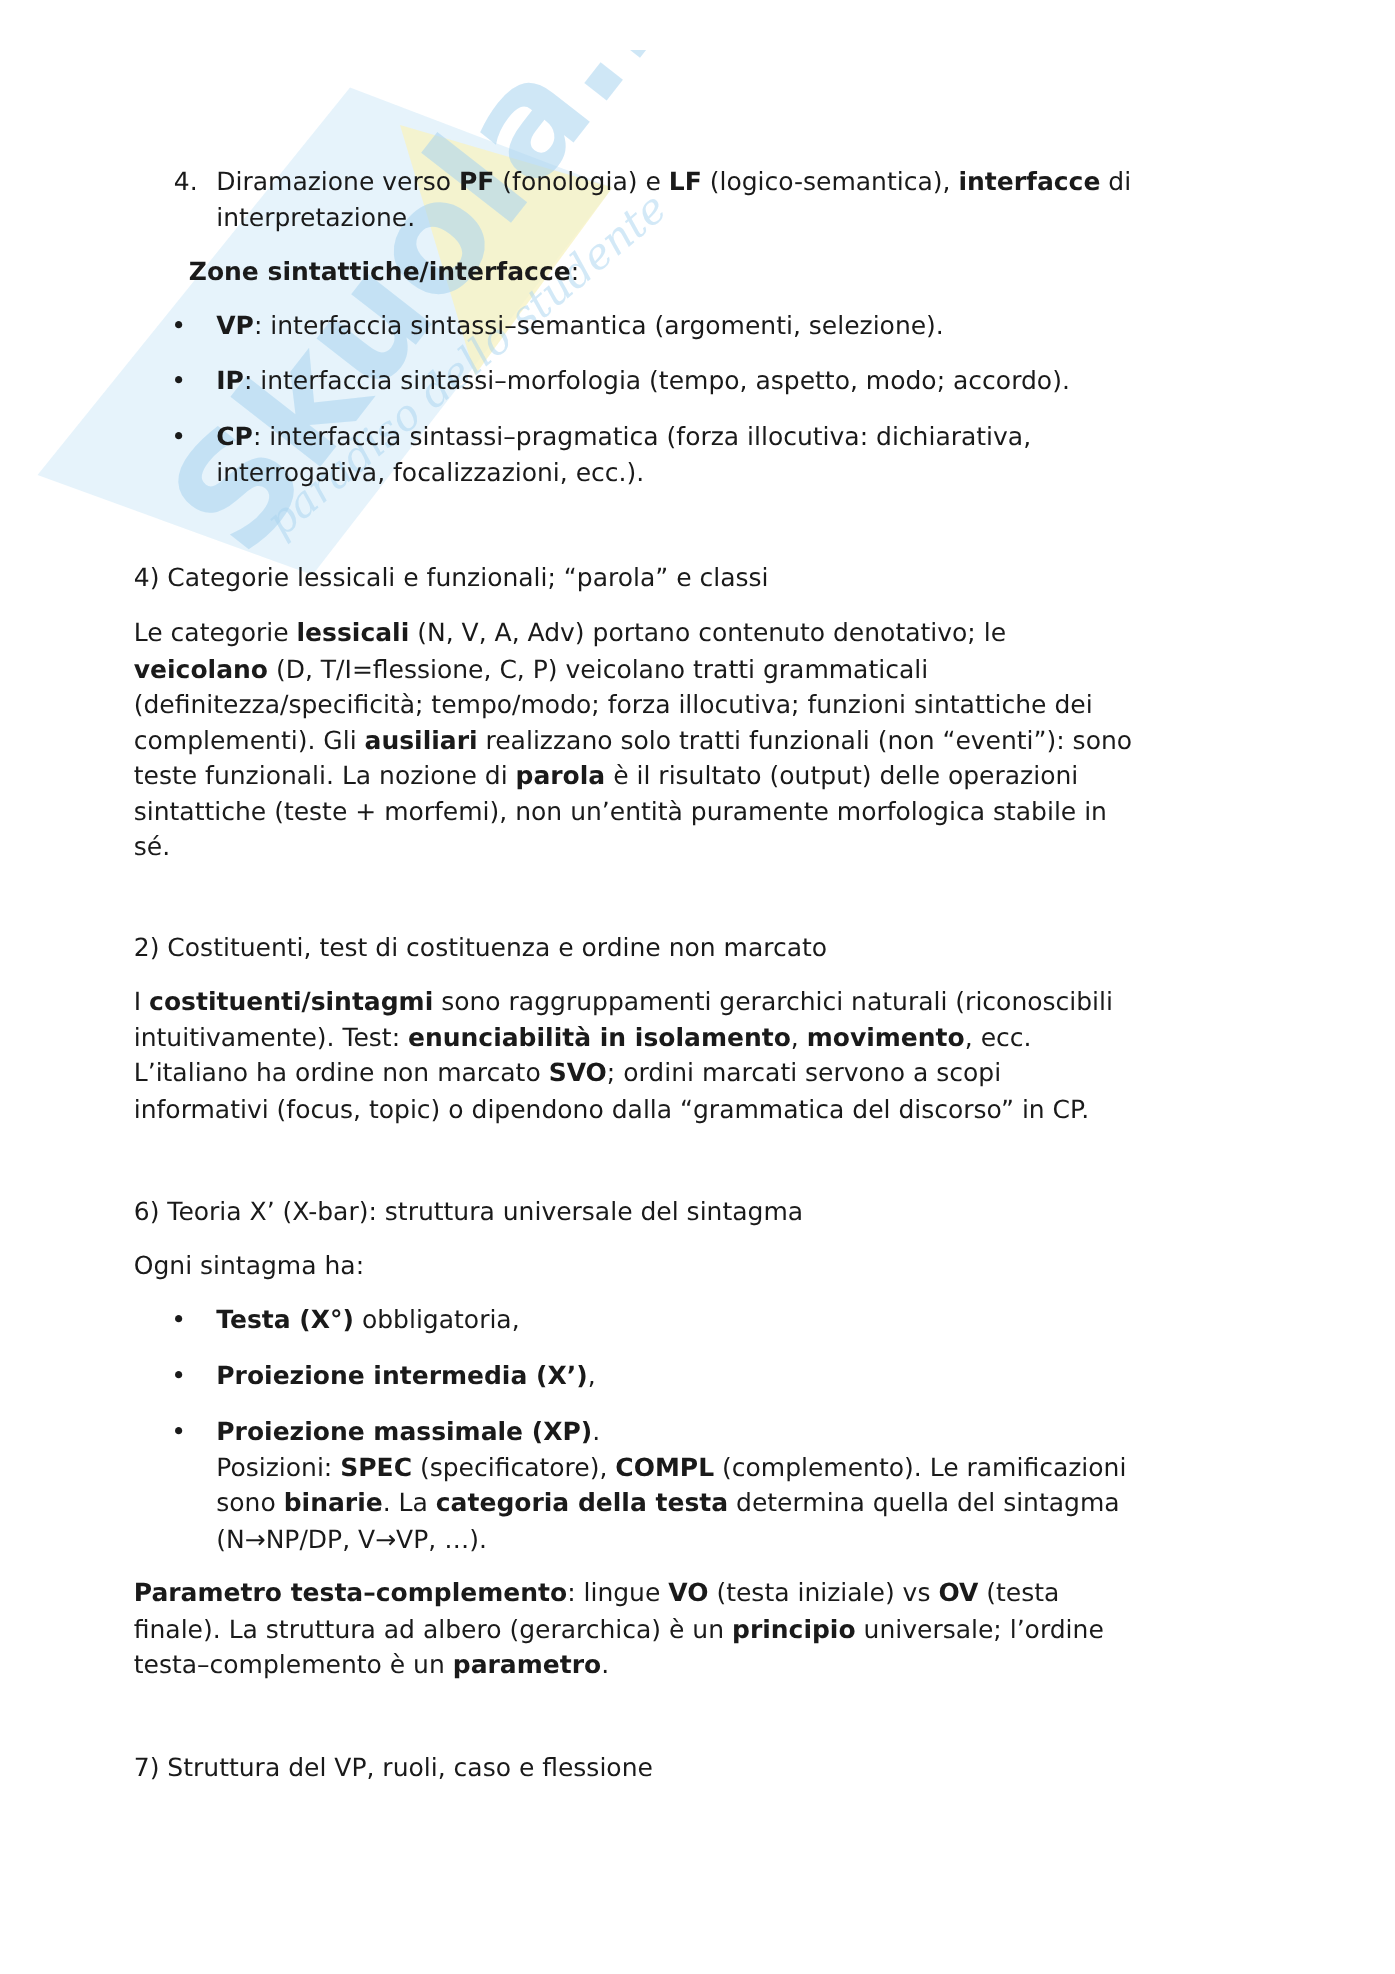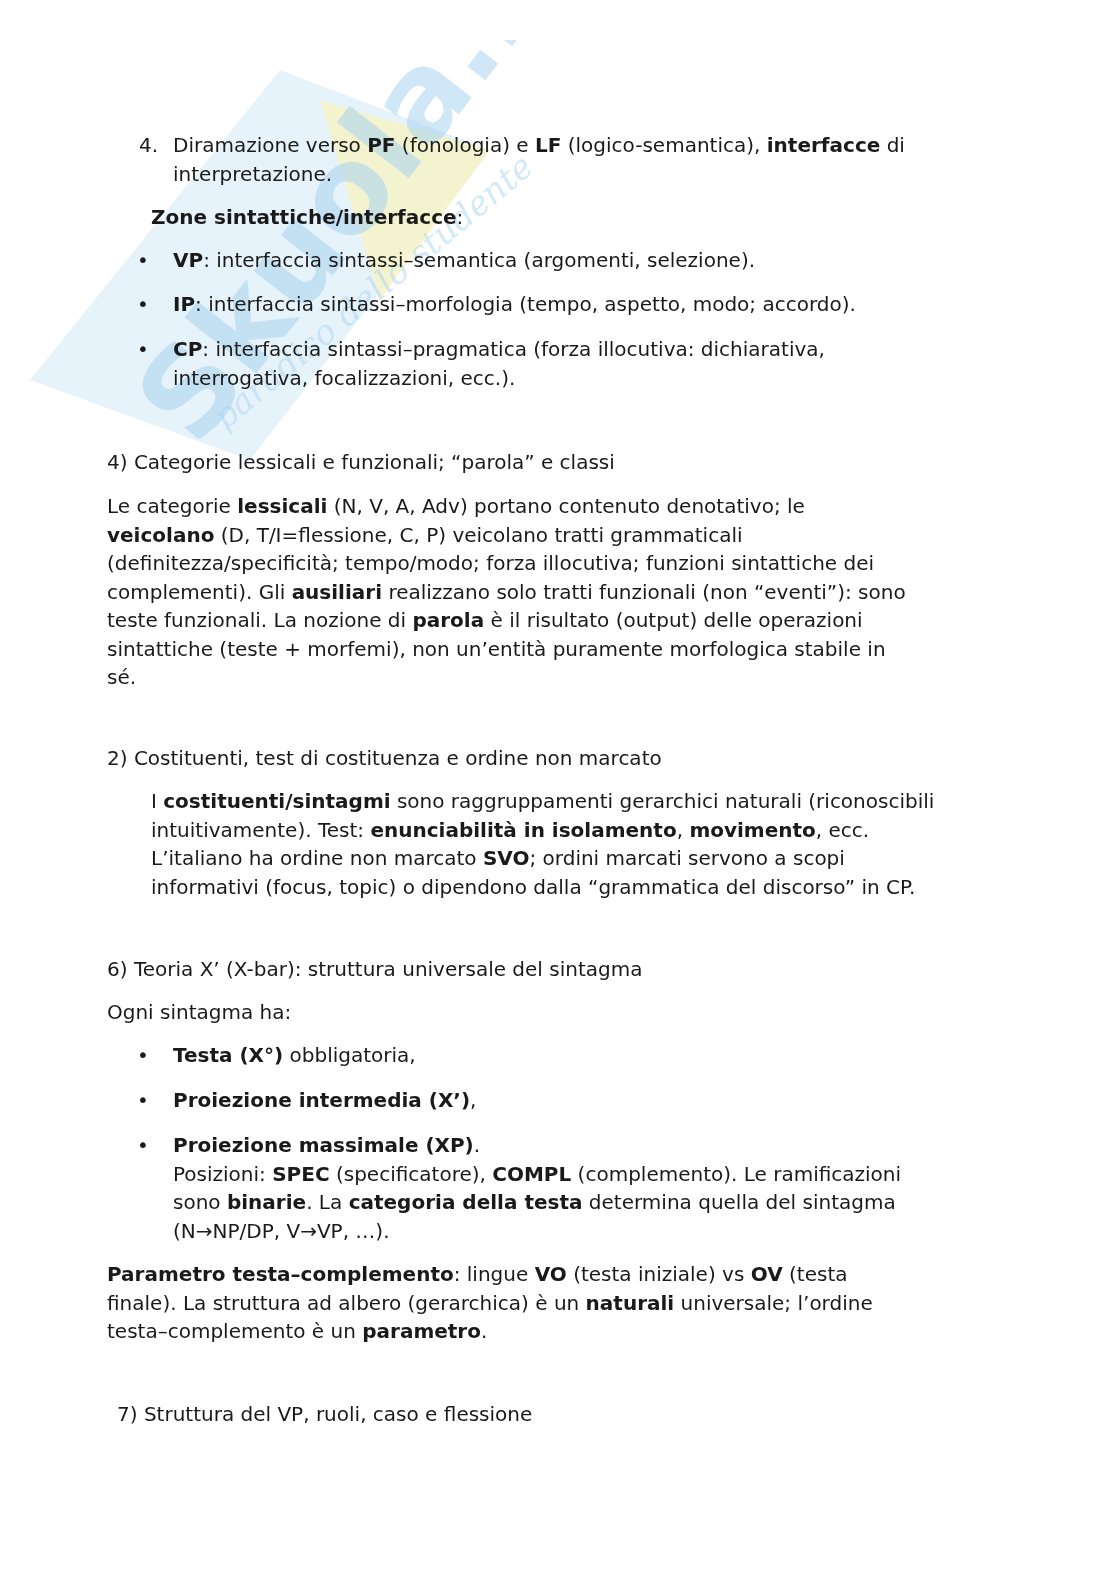--- a/index.html
+++ b/index.html
@@ -57,21 +57,21 @@
     <span>Le categorie </span><b>lessicali</b><span> (N, V, A, Adv) portano contenuto denotativo; le</span><br>
     <b>veicolano</b><span> (D, T/I=flessione, C, P) veicolano tratti grammaticali</span><br>
     <span>(definitezza/specificità; tempo/modo; forza illocutiva; funzioni sintattiche dei</span><br>
     <span>complementi). Gli </span><b>ausiliari</b><span> realizzano solo tratti funzionali (non “eventi”): sono</span><br>
     <span>teste funzionali. La nozione di </span><b>parola</b><span> è il risultato (output) delle operazioni</span><br>
     <span>sintattiche (teste + morfemi), non un’entità puramente morfologica stabile in</span><br>
     <span>sé.</span>
   </div>
 
   <div class="blk h" style="top:744px;">2) Costituenti, test di costituenza e ordine non marcato</div>
-  <div class="blk" style="top:787px;margin-left:44px;">
+  <div class="blk" style="top:787px;">
     <span>I </span><b>costituenti/sintagmi</b><span> sono raggruppamenti gerarchici naturali (riconoscibili</span><br>
     <span>intuitivamente). Test: </span><b>enunciabilità in isolamento</b><span>, </span><b>movimento</b><span>, ecc.</span><br>
     <span>L’italiano ha ordine non marcato </span><b>SVO</b><span>; ordini marcati servono a scopi</span><br>
     <span>informativi (focus, topic) o dipendono dalla “grammatica del discorso” in CP.</span>
   </div>
 
   <div class="blk h" style="top:955px;">6) Teoria X’ (X-bar): struttura universale del sintagma</div>
   <div class="blk" style="top:998px;">Ogni sintagma ha:</div>
 
   <div class="blk" style="top:1041px;">
@@ -87,18 +87,18 @@
     <div class="bul-text">
       <b>Proiezione massimale (XP)</b><span>.</span><br>
       <span>Posizioni: </span><b>SPEC</b><span> (specificatore), </span><b>COMPL</b><span> (complemento). Le ramificazioni</span><br>
       <span>sono </span><b>binarie</b><span>. La </span><b>categoria della testa</b><span> determina quella del sintagma</span><br>
       <span>(N→NP/DP, V→VP, …).</span>
     </div>
   </div>
 
   <div class="blk" style="top:1260px;">
     <b>Parametro testa–complemento</b><span>: lingue </span><b>VO</b><span> (testa iniziale) vs </span><b>OV</b><span> (testa</span><br>
-    <span>finale). La struttura ad albero (gerarchica) è un </span><b>naturali</b><span> universale; l’ordine</span><br>
+    <span>finale). La struttura ad albero (gerarchica) è un </span><b>principio</b><span> universale; l’ordine</span><br>
     <span>testa–complemento è un </span><b>parametro</b><span>.</span>
   </div>
 
-  <div class="blk h" style="top:1400px;margin-left:10px;">7) Struttura del VP, ruoli, caso e flessione</div>
+  <div class="blk h" style="top:1400px;">7) Struttura del VP, ruoli, caso e flessione</div>
 </div>
 
 </body></html>

